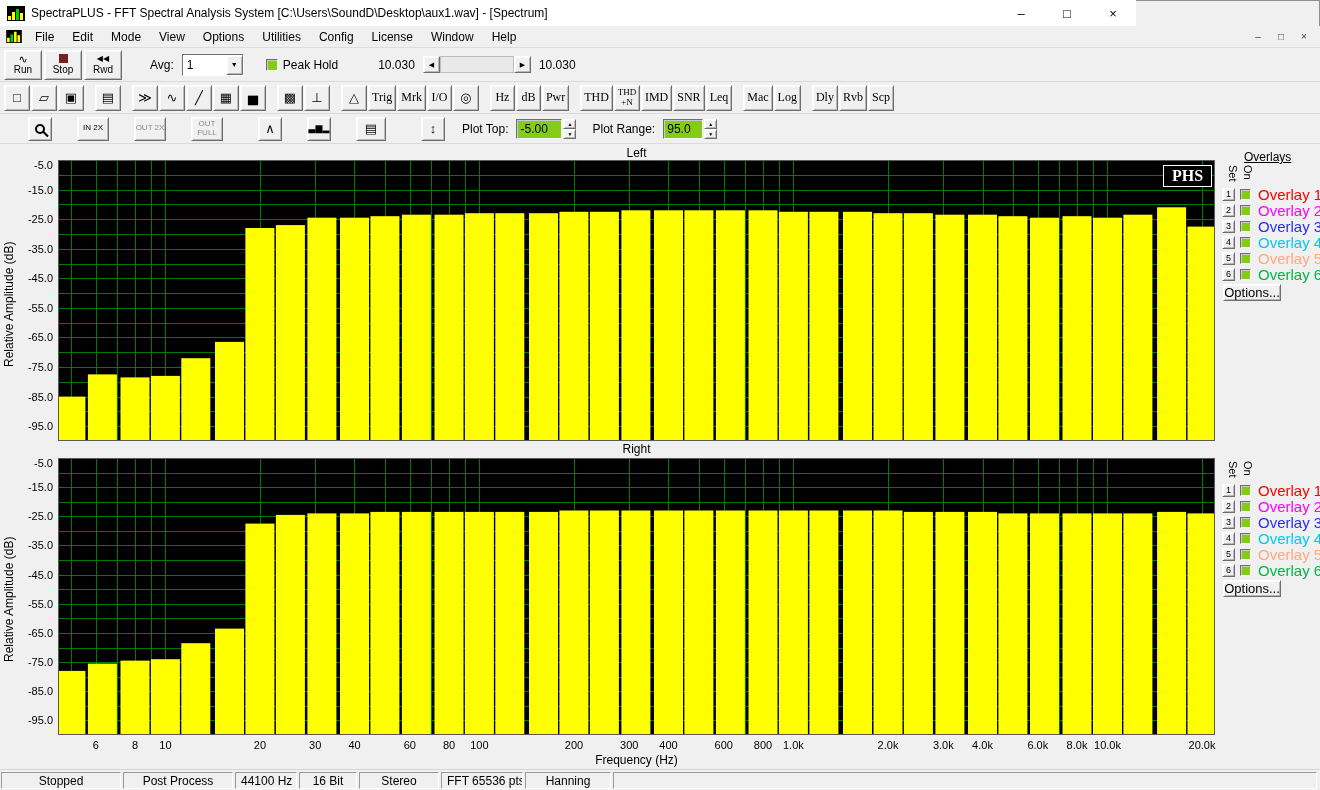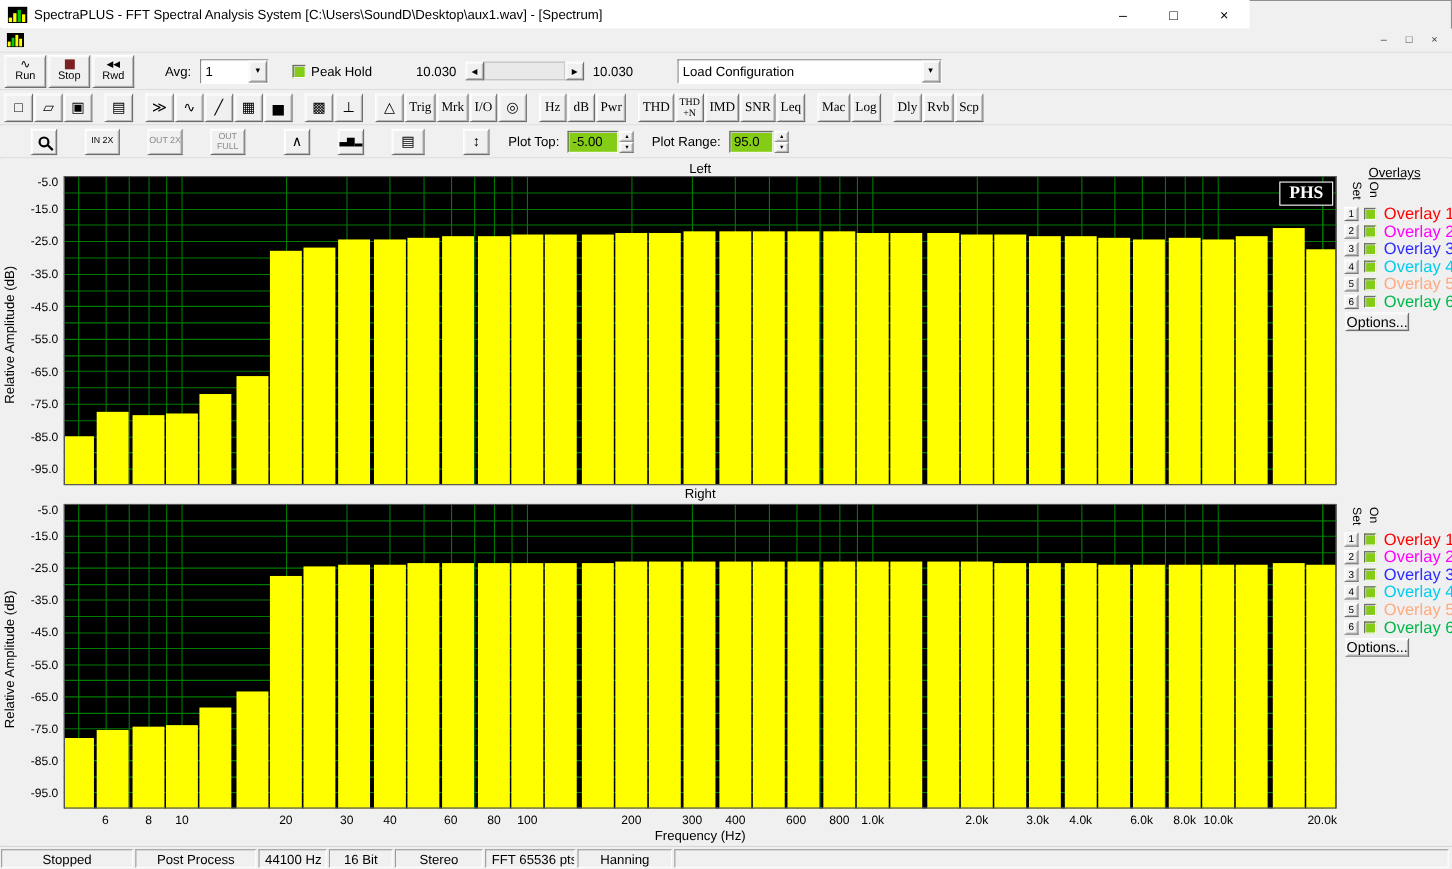--- a/index.html
+++ b/index.html
@@ -126,20 +126,32 @@
 </div>
 
 <div class="menubar">
   <svg class="menu-icon" viewBox="0 0 18 15">
     <rect x="0" y="0" width="18" height="15" fill="#000"></rect>
     <rect x="1" y="9" width="3" height="5" fill="#ffff00"></rect>
     <rect x="5" y="5" width="3" height="9" fill="#00cc00"></rect>
     <rect x="9" y="2" width="3" height="12" fill="#ffff00"></rect>
     <rect x="13" y="6" width="3" height="8" fill="#ffff00"></rect>
   </svg>
+  <div class="menu-items">
+      <div class="menu-item">File</div>
+      <div class="menu-item">Edit</div>
+      <div class="menu-item">Mode</div>
+      <div class="menu-item">View</div>
+      <div class="menu-item">Options</div>
+      <div class="menu-item">Utilities</div>
+      <div class="menu-item">Config</div>
+      <div class="menu-item">License</div>
+      <div class="menu-item">Window</div>
+      <div class="menu-item">Help</div>
+    </div>
   <div class="mdi-controls">
     <div class="mdi-btn">–</div>
     <div class="mdi-btn">□</div>
     <div class="mdi-btn">×</div>
   </div>
 </div>
 
 <div class="toolbar" id="tb1">
   <div class="b3 bigbtn">
     <span class="glyph">∿</span>
@@ -167,24 +179,20 @@
   </div>
   <div class="sp40"></div>
   <span class="lbl">10.030</span>
   <div class="sp8"></div>
   <div class="b3 arrbtn">◀</div>
   <div class="scrubtrack"></div>
   <div class="b3 arrbtn">▶</div>
   <div class="sp8"></div>
   <span class="lbl">10.030</span>
   <div class="sp40"></div>
-  <div class="combo" style="width:240px">
-    <div class="combo-text">Load Configuration</div>
-    <div class="combo-btn b3">▼</div>
-  </div>
 </div>
 
 <div class="toolbar" id="tb2">
     <div class="b3 tbtn">
       <span class="glyph">□</span>
     </div>
     <div class="b3 tbtn">
       <span class="glyph">▱</span>
     </div>
     <div class="b3 tbtn">

